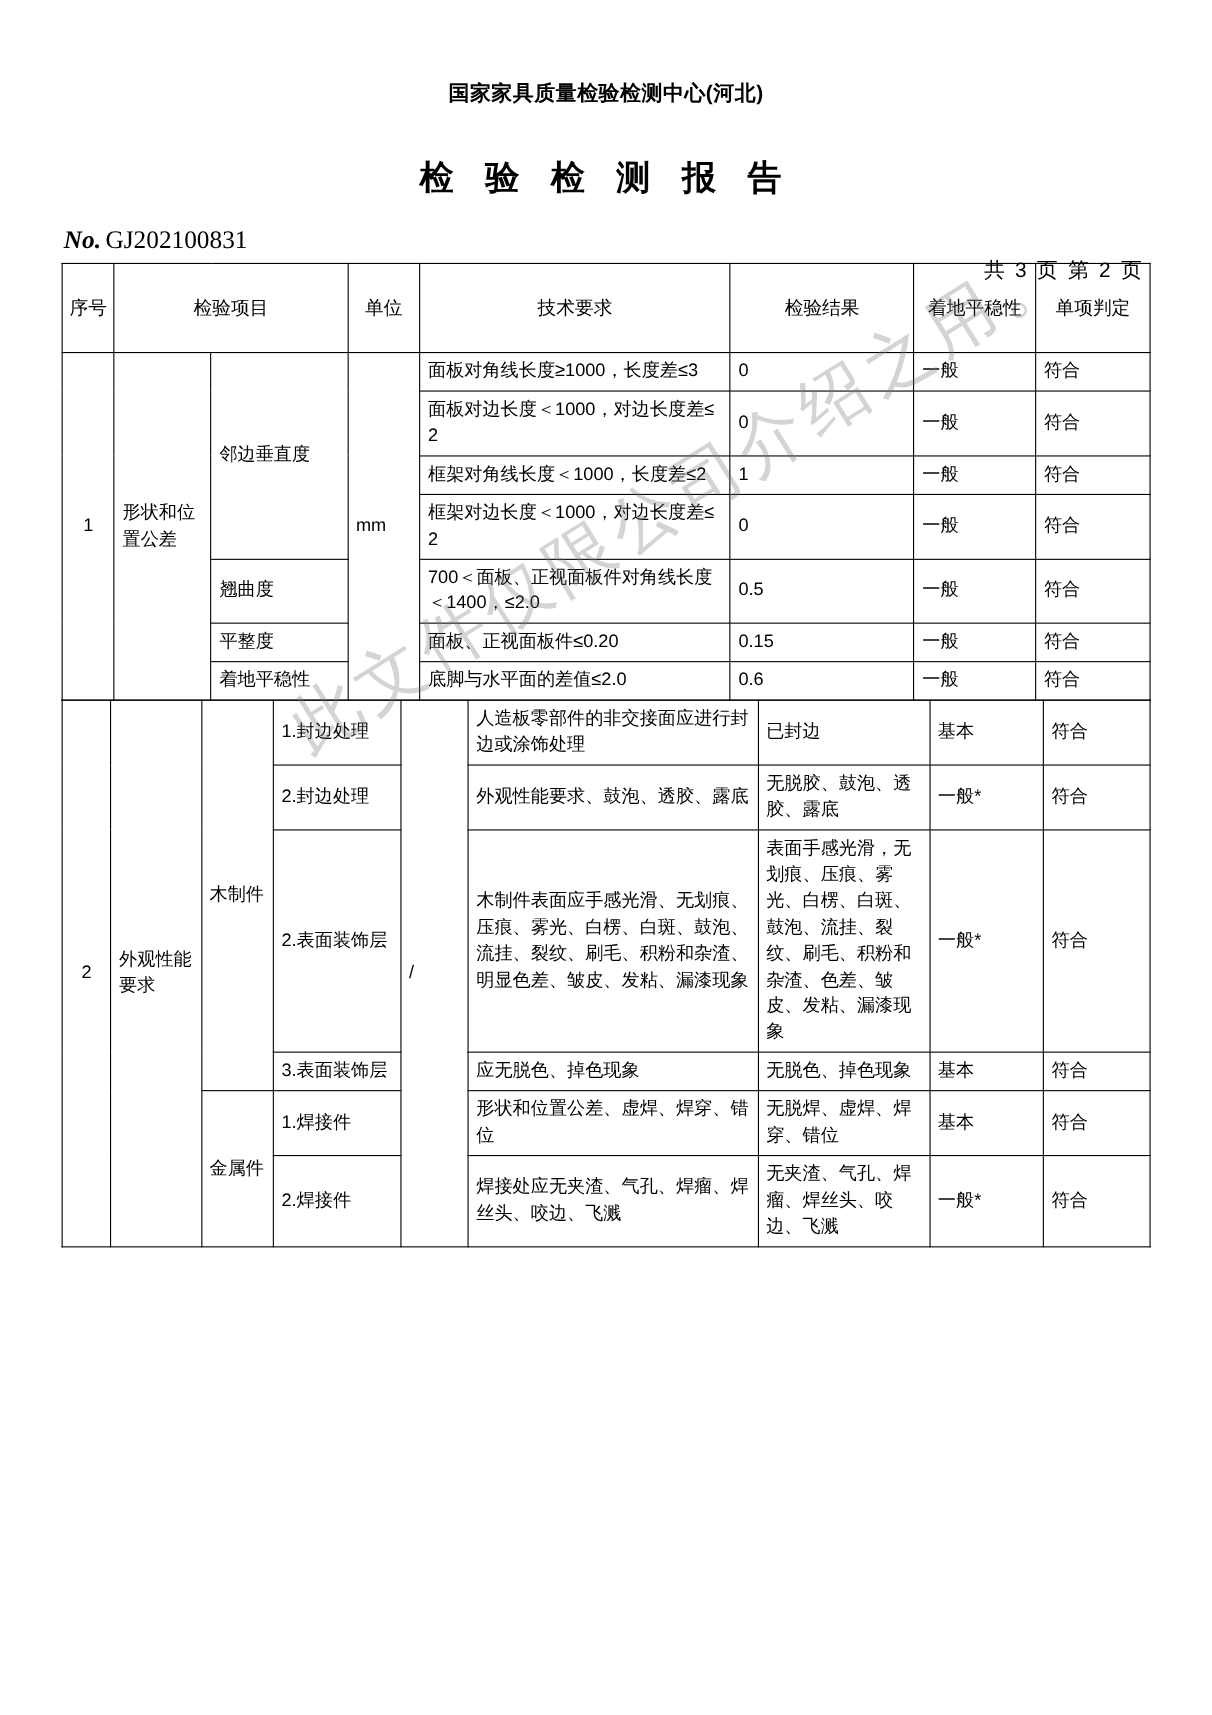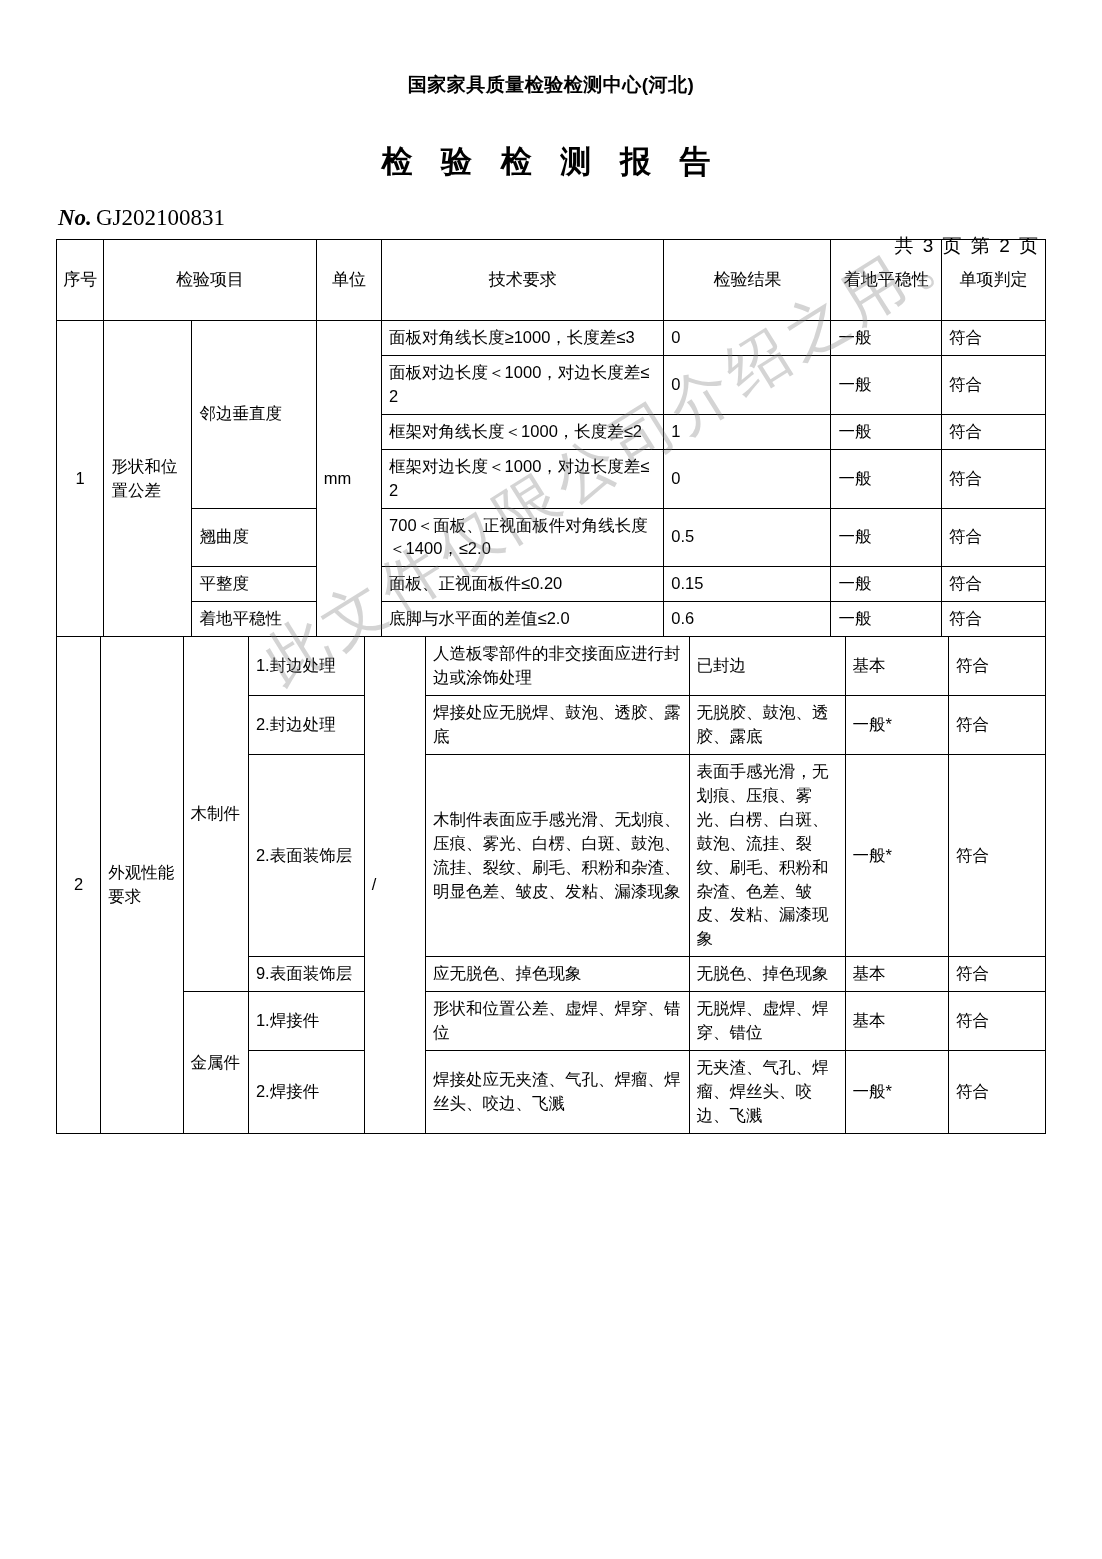--- a/index.html
+++ b/index.html
@@ -225,34 +225,34 @@
         <td class="l" rowspan="4">木制件</td>
         <td class="l">1.封边处理</td>
         <td class="l" rowspan="6">/</td>
         <td class="l">人造板零部件的非交接面应进行封边或涂饰处理</td>
         <td class="l">已封边</td>
         <td class="l">基本</td>
         <td class="l">符合</td>
       </tr>
       <tr>
         <td class="l">2.封边处理</td>
-        <td class="l">焊接处应无脱焊、鼓泡、透胶、露底</td>
+        <td class="l">外观性能要求、鼓泡、透胶、露底</td>
         <td class="l">无脱胶、鼓泡、透胶、露底</td>
         <td class="l">一般*</td>
         <td class="l">符合</td>
       </tr>
       <tr>
         <td class="l">2.表面装饰层</td>
         <td class="l">木制件表面应手感光滑、无划痕、压痕、雾光、白楞、白斑、鼓泡、流挂、裂纹、刷毛、积粉和杂渣、明显色差、皱皮、发粘、漏漆现象</td>
         <td class="l">表面手感光滑，无划痕、压痕、雾光、白楞、白斑、鼓泡、流挂、裂纹、刷毛、积粉和杂渣、色差、皱皮、发粘、漏漆现象</td>
         <td class="l">一般*</td>
         <td class="l">符合</td>
       </tr>
       <tr>
-        <td class="l">9.表面装饰层</td>
+        <td class="l">3.表面装饰层</td>
         <td class="l">应无脱色、掉色现象</td>
         <td class="l">无脱色、掉色现象</td>
         <td class="l">基本</td>
         <td class="l">符合</td>
       </tr>
       <tr>
         <td class="l" rowspan="2">金属件</td>
         <td class="l">1.焊接件</td>
         <td class="l">形状和位置公差、虚焊、焊穿、错位</td>
         <td class="l">无脱焊、虚焊、焊穿、错位</td>

